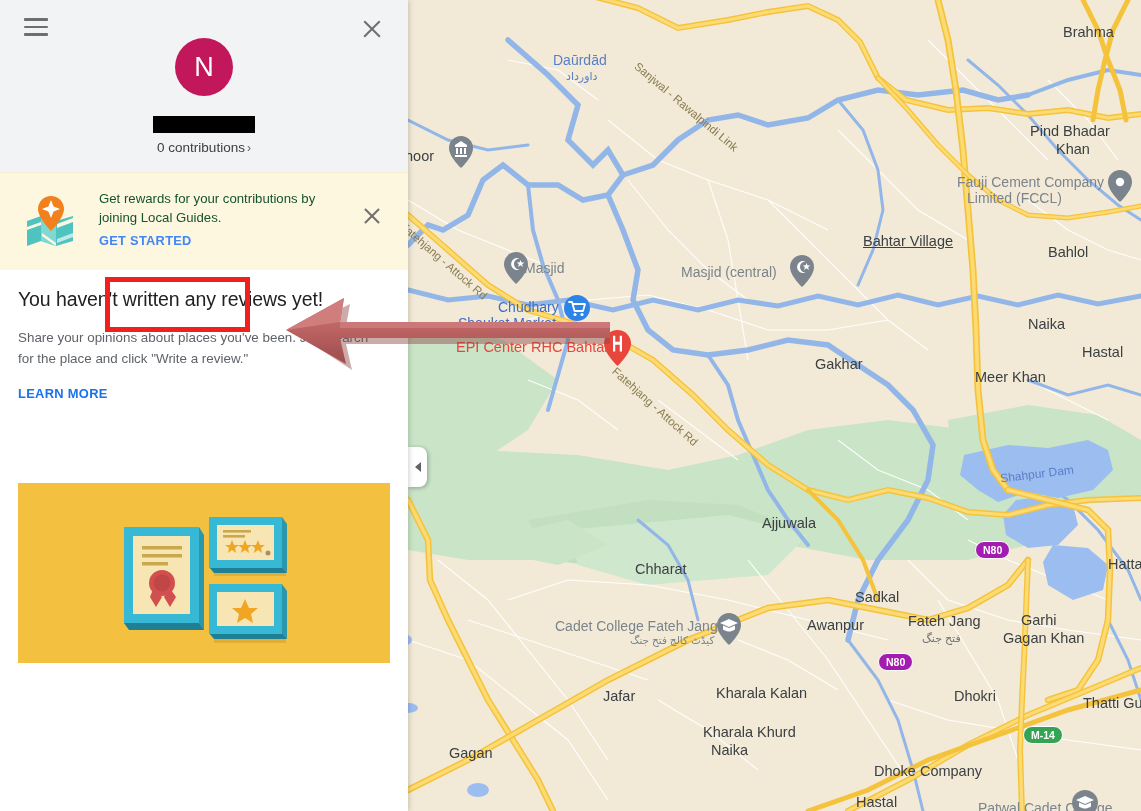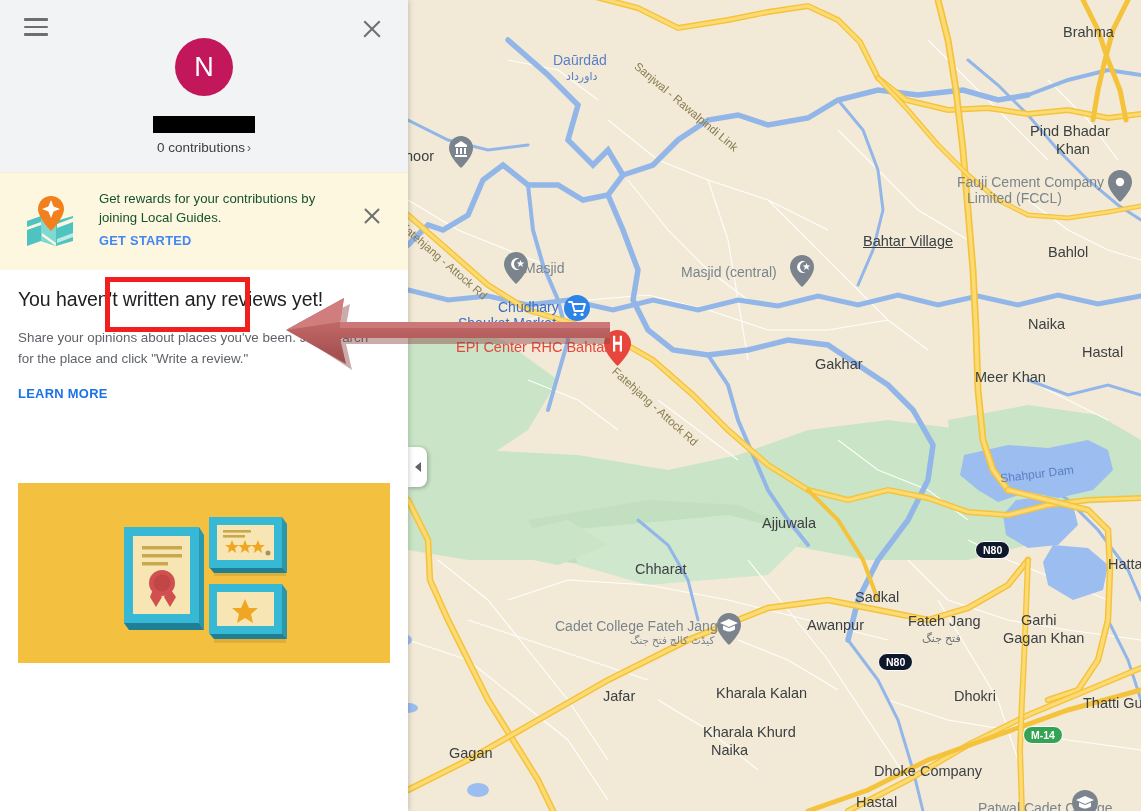--- a/index.html
+++ b/index.html
@@ -129,21 +129,21 @@
   .lbl.water{color:#5b7fc7;font-size:14px;}
   .lbl.urdu{font-size:11px;color:#5b7fc7;text-align:center;}
   .lbl.urdu-d{font-size:11px;color:#707579;}
   .lbl.poi{color:#7b848c;font-size:14px;}
   .lbl.poi-b{color:#3c6ec4;font-size:14px;}
   .lbl.poi-r{color:#e8453c;font-size:14.5px;}
   .lbl.road{color:#8a7b52;font-size:11.5px;}
 
   .pin{position:absolute;width:24px;height:32px;}
   .shield{
-    position:absolute;background:#0f172a;color:#fff;font-size:10.5px;font-weight:700;
+    position:absolute;background:#a21caf;color:#fff;font-size:10.5px;font-weight:700;
     border-radius:9px;padding:2px 7px;border:1.6px solid #fff;
   }
   .shield.green{background:#34a353;margin-top:24px;}
 
   #collapse-btn{
     position:absolute;left:0px;top:447px;width:19px;height:40px;
     background:#fff;border-radius:0 8px 8px 0;
     box-shadow:1px 1px 4px rgba(0,0,0,.3);
     display:flex;align-items:center;justify-content:center;cursor:pointer;z-index:20;
   }

